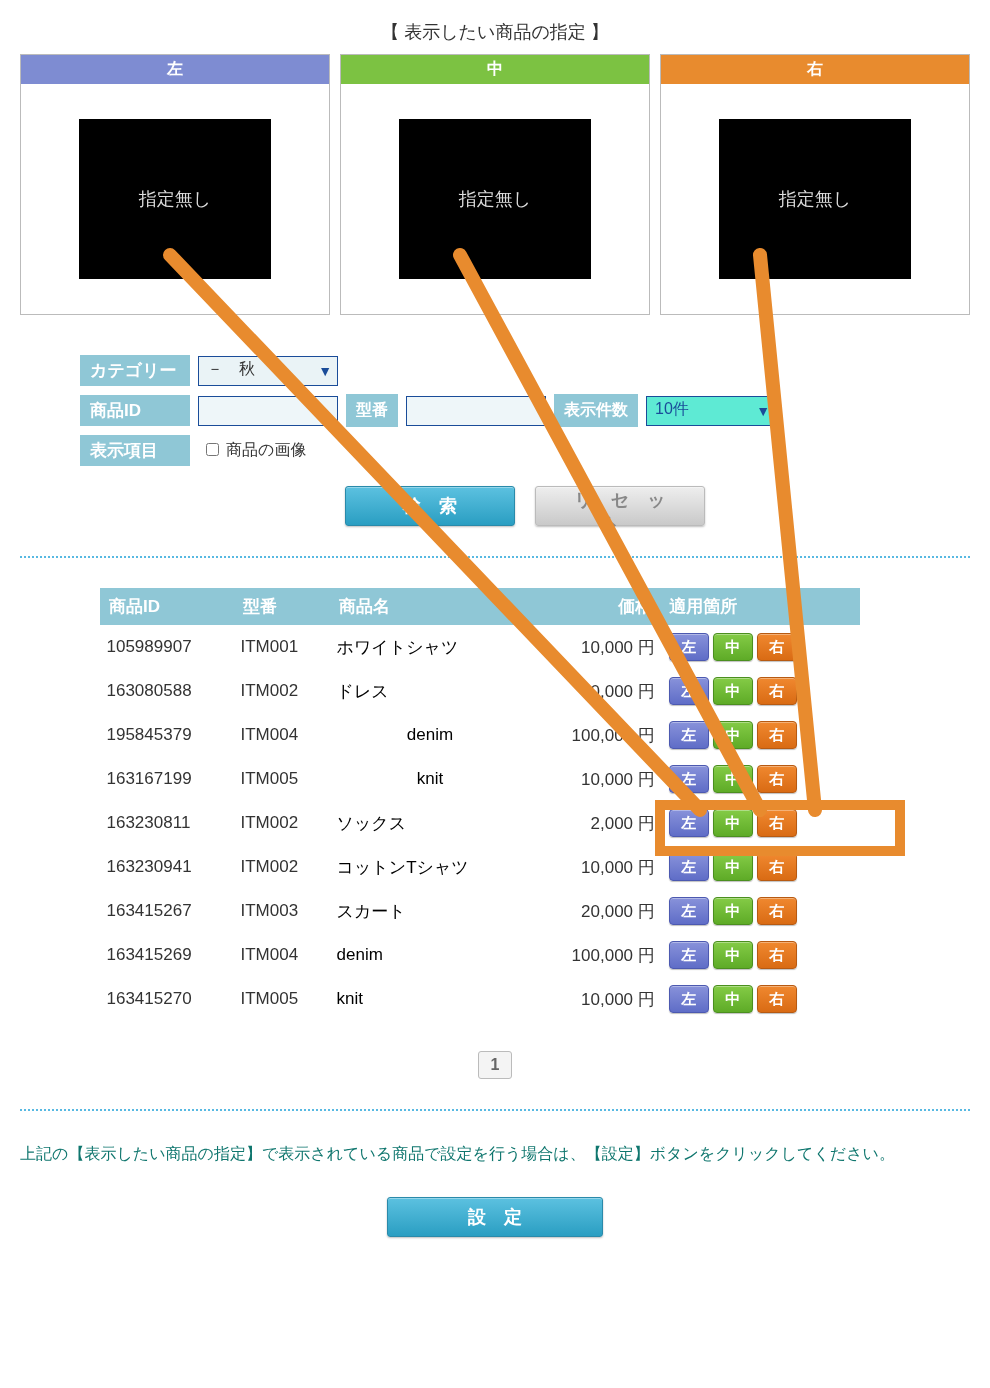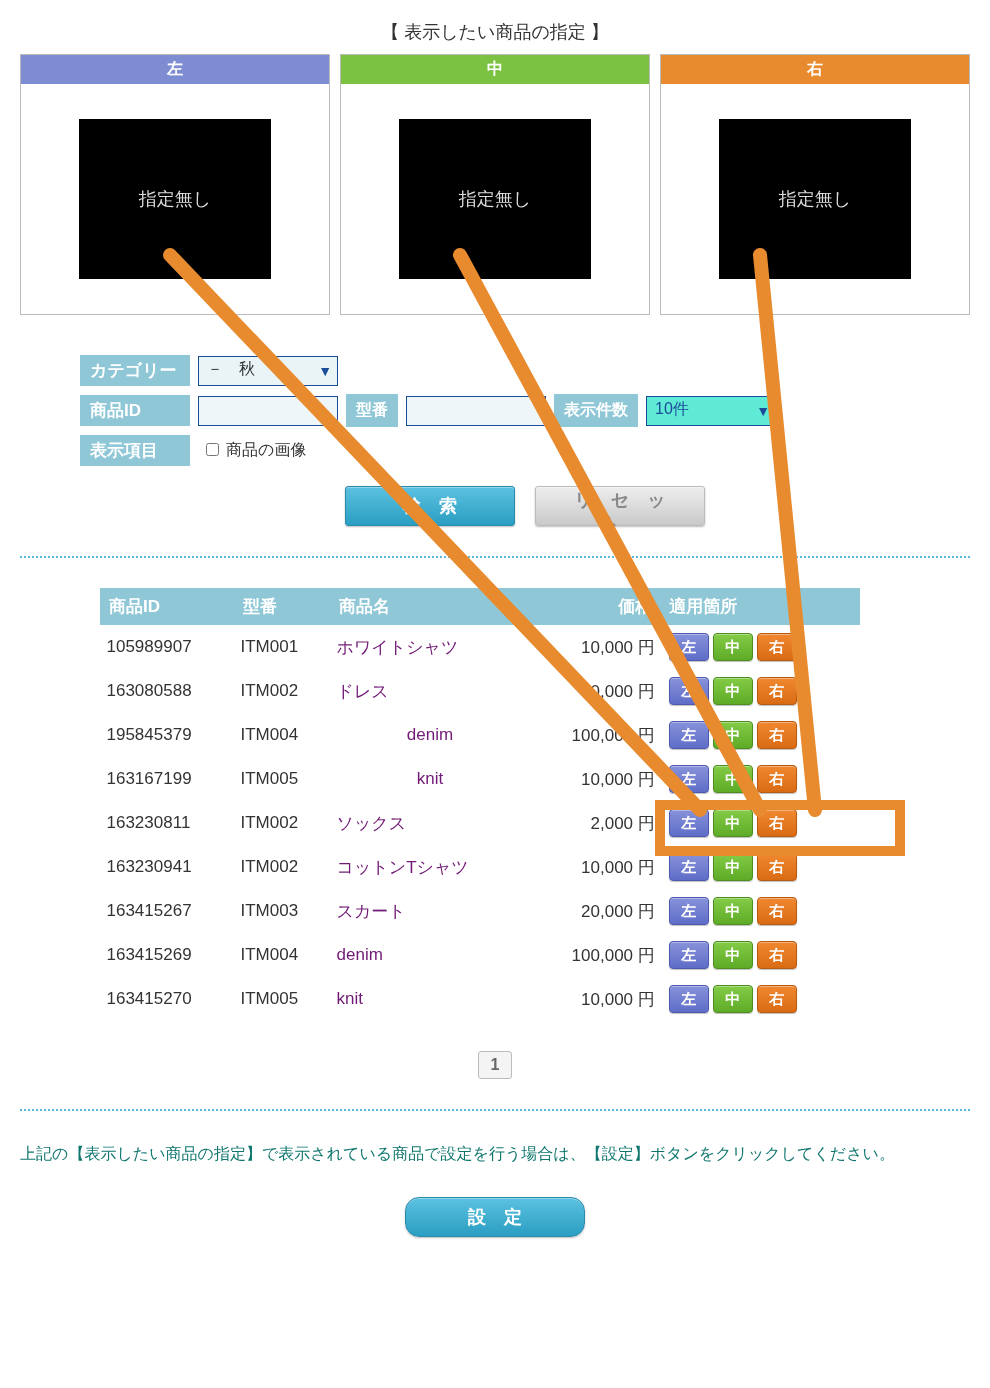--- a/index.html
+++ b/index.html
@@ -121,21 +121,21 @@
     font-size: 18px;
     letter-spacing: 18px;
     text-indent: 18px;
     font-weight: bold;
     color: #fff;
     cursor: pointer;
     box-shadow: 0 1px 2px rgba(0,0,0,.25), inset 0 1px 0 rgba(255,255,255,.35);
   }
   .btn-search { background: linear-gradient(#5cc1e0,#2a9ec2); border-color:#2a8aaa;}
   .btn-reset  { background: linear-gradient(#eee,#c9c9c9); color:#888; border-color:#bbb;}
-  .btn-set    { background: linear-gradient(#5cc1e0,#2a9ec2); border-color:#2a8aaa; width:180px;border-radius:14px;}
+  .btn-set    { background: linear-gradient(#5cc1e0,#2a9ec2); border-color:#2a8aaa; width:216px;}
 
   .dotted-divider {
     border: none;
     border-top: 2px dotted #58b9e2;
     margin: 30px 0;
   }
 
   .result-table {
     width: 760px;
     margin-left: 80px;
@@ -150,21 +150,21 @@
     padding: 6px 8px;
     border: 1px solid #8fc7d6;
   }
   .result-table thead th.price-h { text-align:right; }
   .result-table tbody td {
     padding: 8px 6px;
     border-bottom: 0;
   }
   .result-table .name a,
   .result-table .name span {
-    color: #701a75;
+    color: #000000;
     text-decoration: none;
   }
   .result-table .name.center { text-align:center; }
   .result-table .price { text-align: right; white-space: nowrap; }
   .apply-cell { white-space: nowrap; padding-left:8px; }
   .pill {
     display: inline-block;
     width: 40px;
     height: 28px;
     line-height: 26px;

